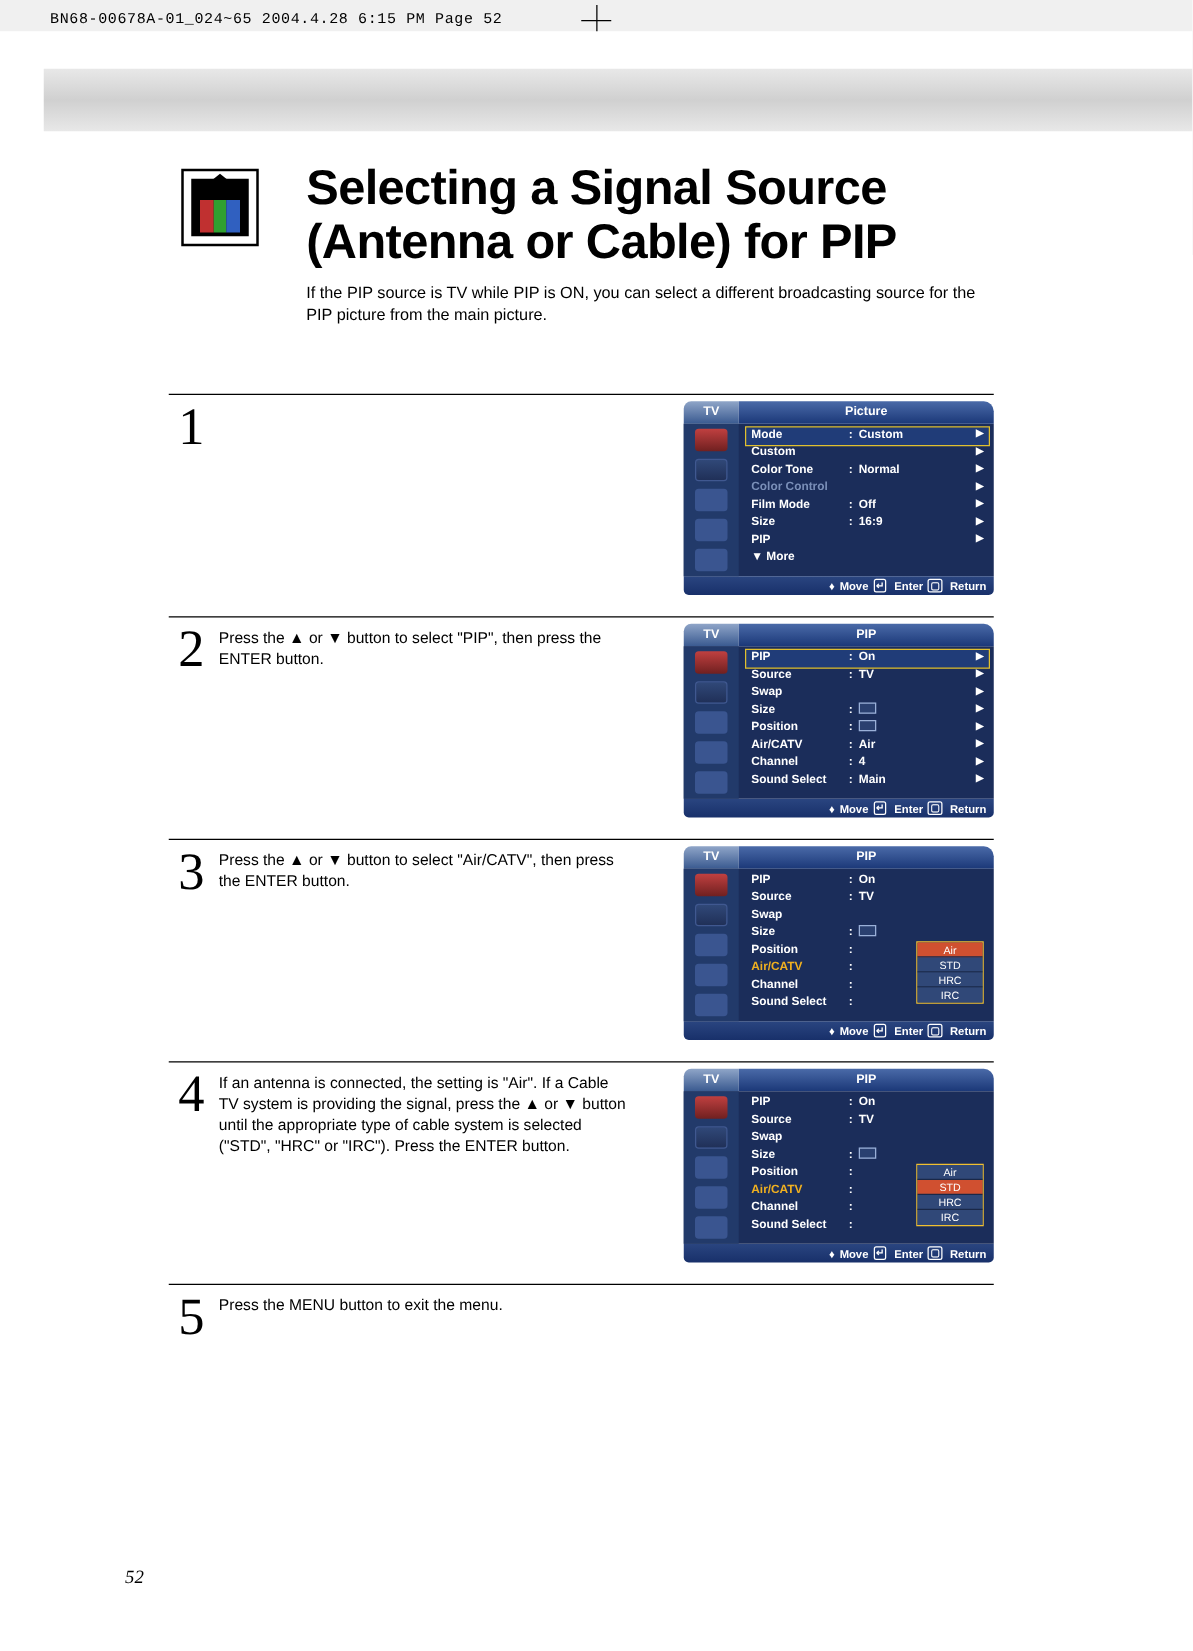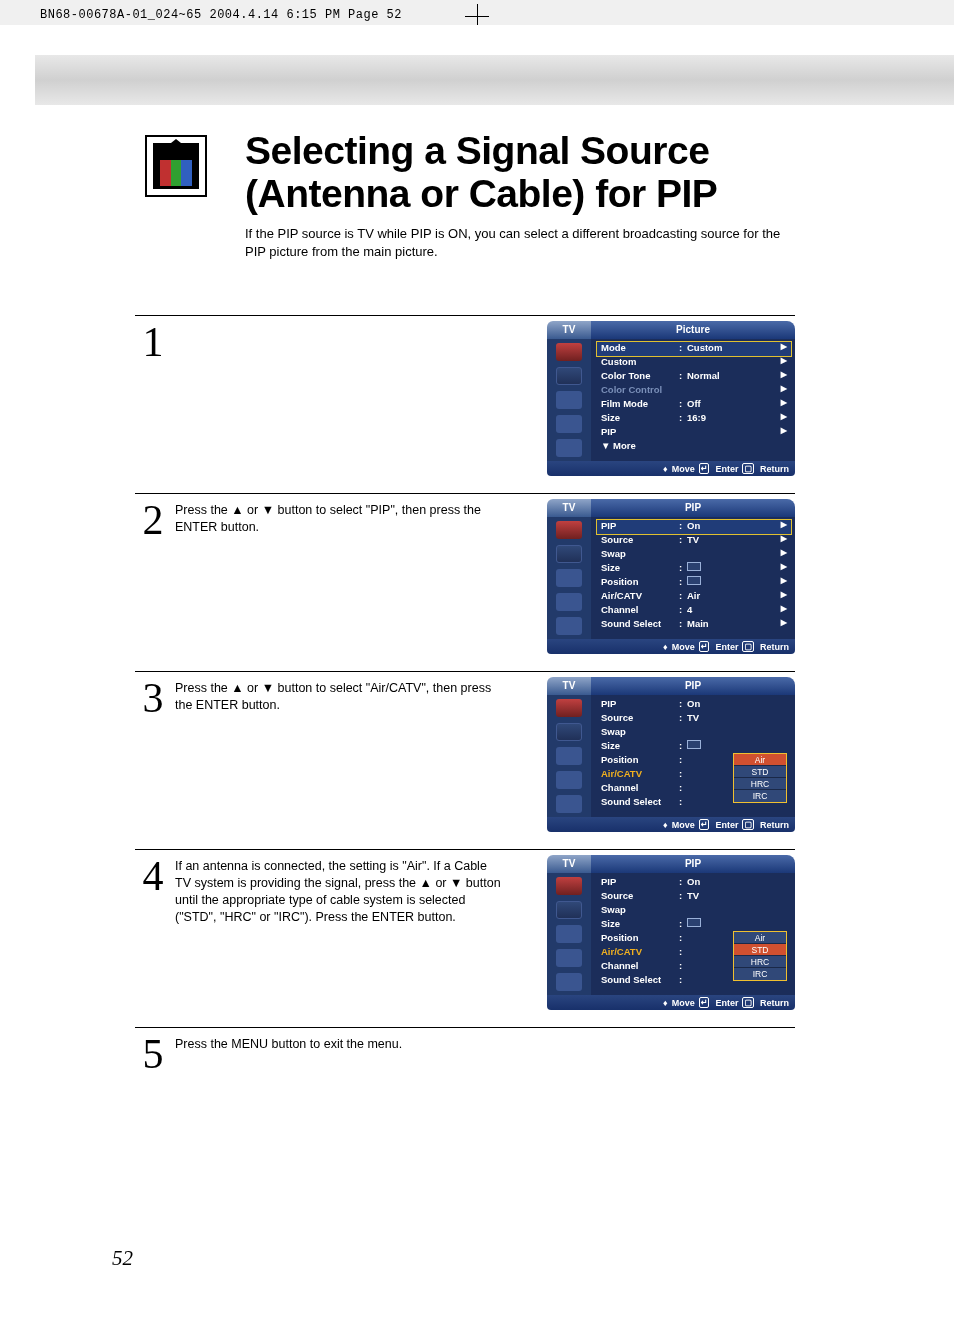--- a/index.html
+++ b/index.html
@@ -193,27 +193,27 @@
     background:#304878; color:#fff; border-bottom:1px solid #1a2848;
   }
   .opt-row:last-child{border-bottom:none;}
   .opt-row.sel { background:#d05030; color:#fff;}
   .mini-icon {
     display:inline-block; width:14px; height:9px;
     border:1px solid #9ab0d8; background:#2a4070;
   }
   .page-num {
     position:absolute; left:100px; bottom:50px;
-    font-size:21px; font-style:italic; font-family: Georgia, serif; margin-left: 12px;
+    font-size:15px; font-style:italic; font-family: Georgia, serif;
   }
 </style>
 </head>
 <body>
 
-<div class="print-header">BN68-00678A-01_024~65  2004.4.14  6:15 PM  Page 52</div>
+<div class="print-header">BN68-00678A-01_024~65  2004.4.28  6:15 PM  Page 52</div>
 <div class="crop-top"></div>
 <div class="crop-bottom"></div>
 <div class="crop-side left">
     <span></span>
   </div>
 <div class="crop-side right">
     <span></span>
   </div>
 
 <div class="page">

